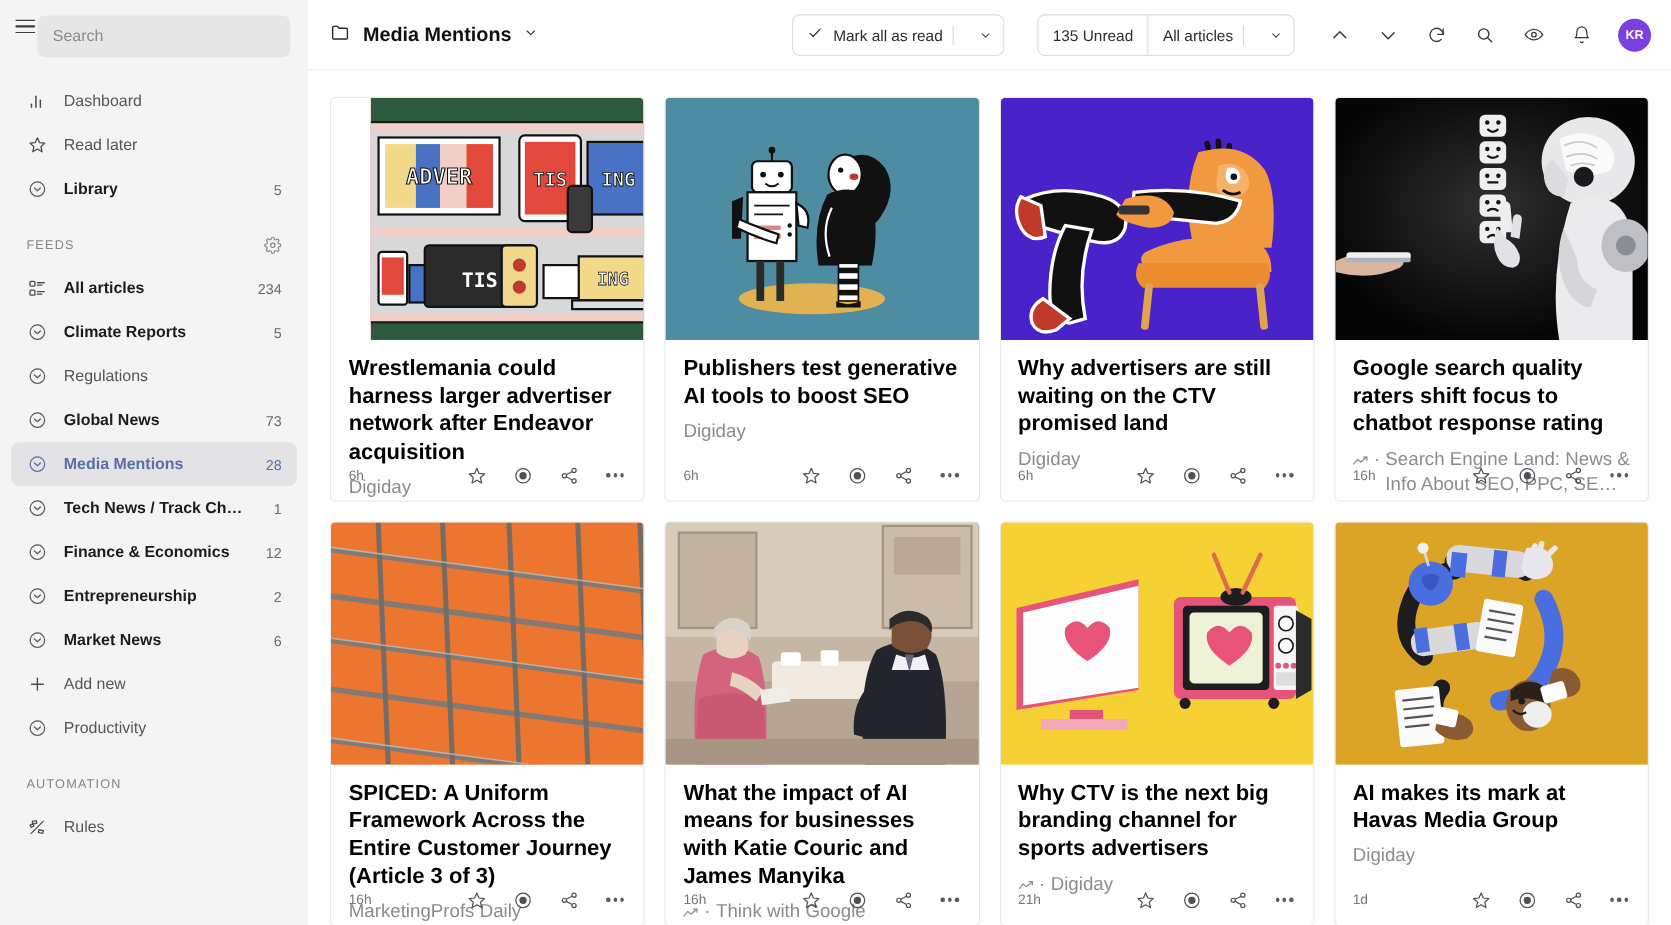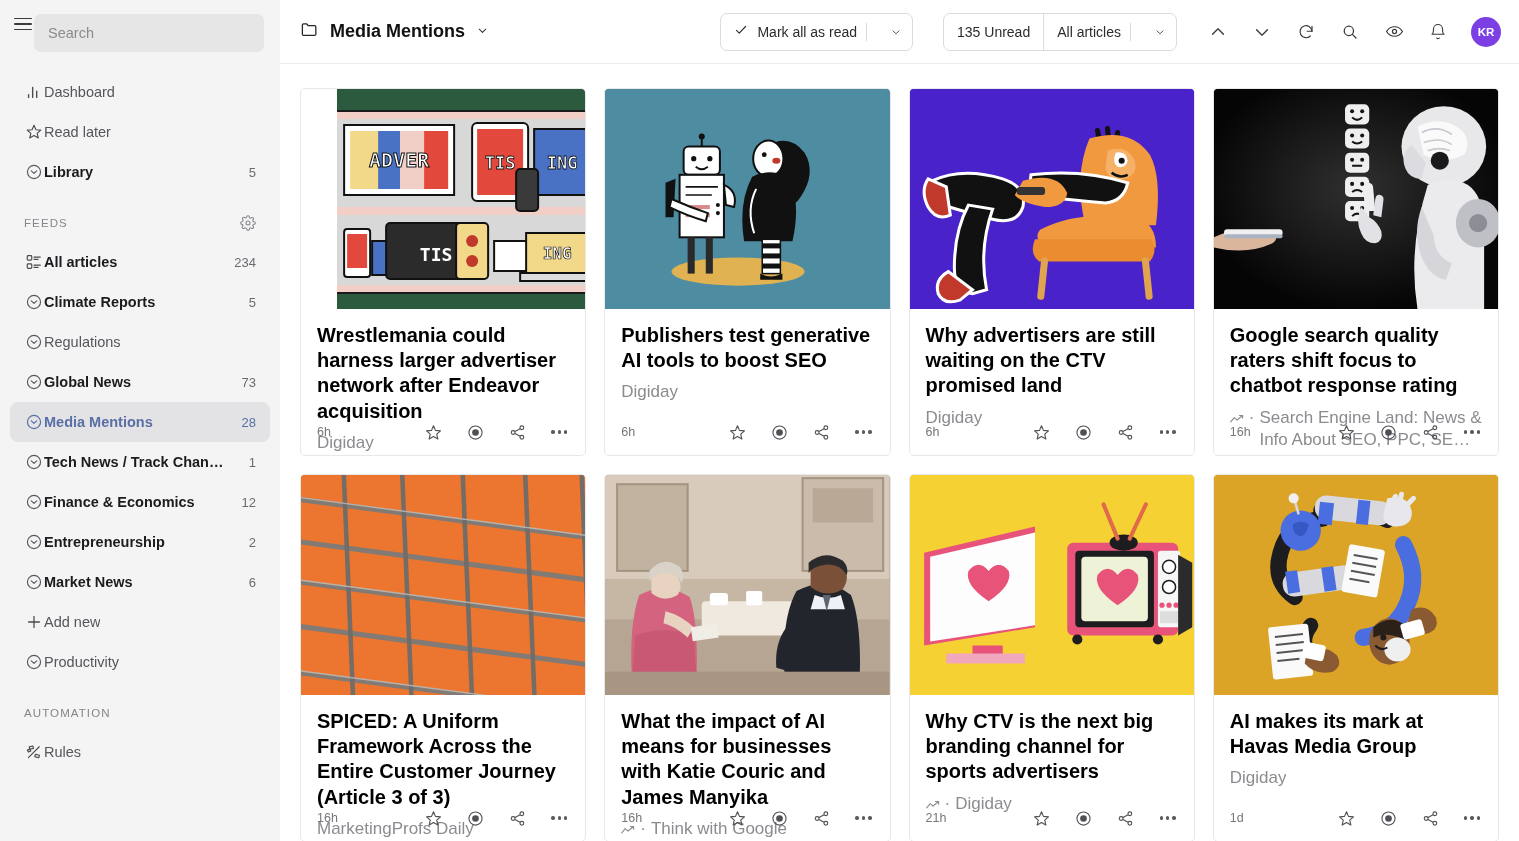--- a/index.html
+++ b/index.html
@@ -29,21 +29,21 @@
   .search-box input {
     border: none; background: transparent; outline: none;
     font-family: "Liberation Sans", sans-serif; font-size: 14.5px; color: #3a3a3a; width: 100%;
   }
   .search-box input::placeholder { color: #8b8b8f; }
 
   .nav-list { margin-top: 16px; }
   .nav-item {
     display: flex; align-items: center; height: 40px;
     margin: 0 10px; padding: 0 14px 0 14px; border-radius: 8px;
-    cursor: pointer; position: relative;
+    cursor: pointer; gap: 14px; position: relative;
   }
   .nav-item .ic { width: 20px; height: 20px; flex: 0 0 20px; display: flex; align-items: center; justify-content: center; }
   .nav-item .lbl { font-size: 14.5px; color: #1c1c1e; white-space: nowrap; overflow: hidden; text-overflow: ellipsis; }
   .nav-item .cnt { margin-left: auto; font-size: 13px; color: #6a6a70; padding-left: 8px; }
   .nav-item.bold .lbl { font-weight: bold; }
   .nav-item.muted .lbl { color: #55555b; font-weight: normal; }
   .nav-item.active { background: #e3e3e5; }
   .nav-item.active .lbl { color: #5a6fa5; font-weight: bold; }
   .nav-item.active .cnt { color: #5a6fa5; }
   .nav-item.active .circ { stroke: #5a6fa5; }

